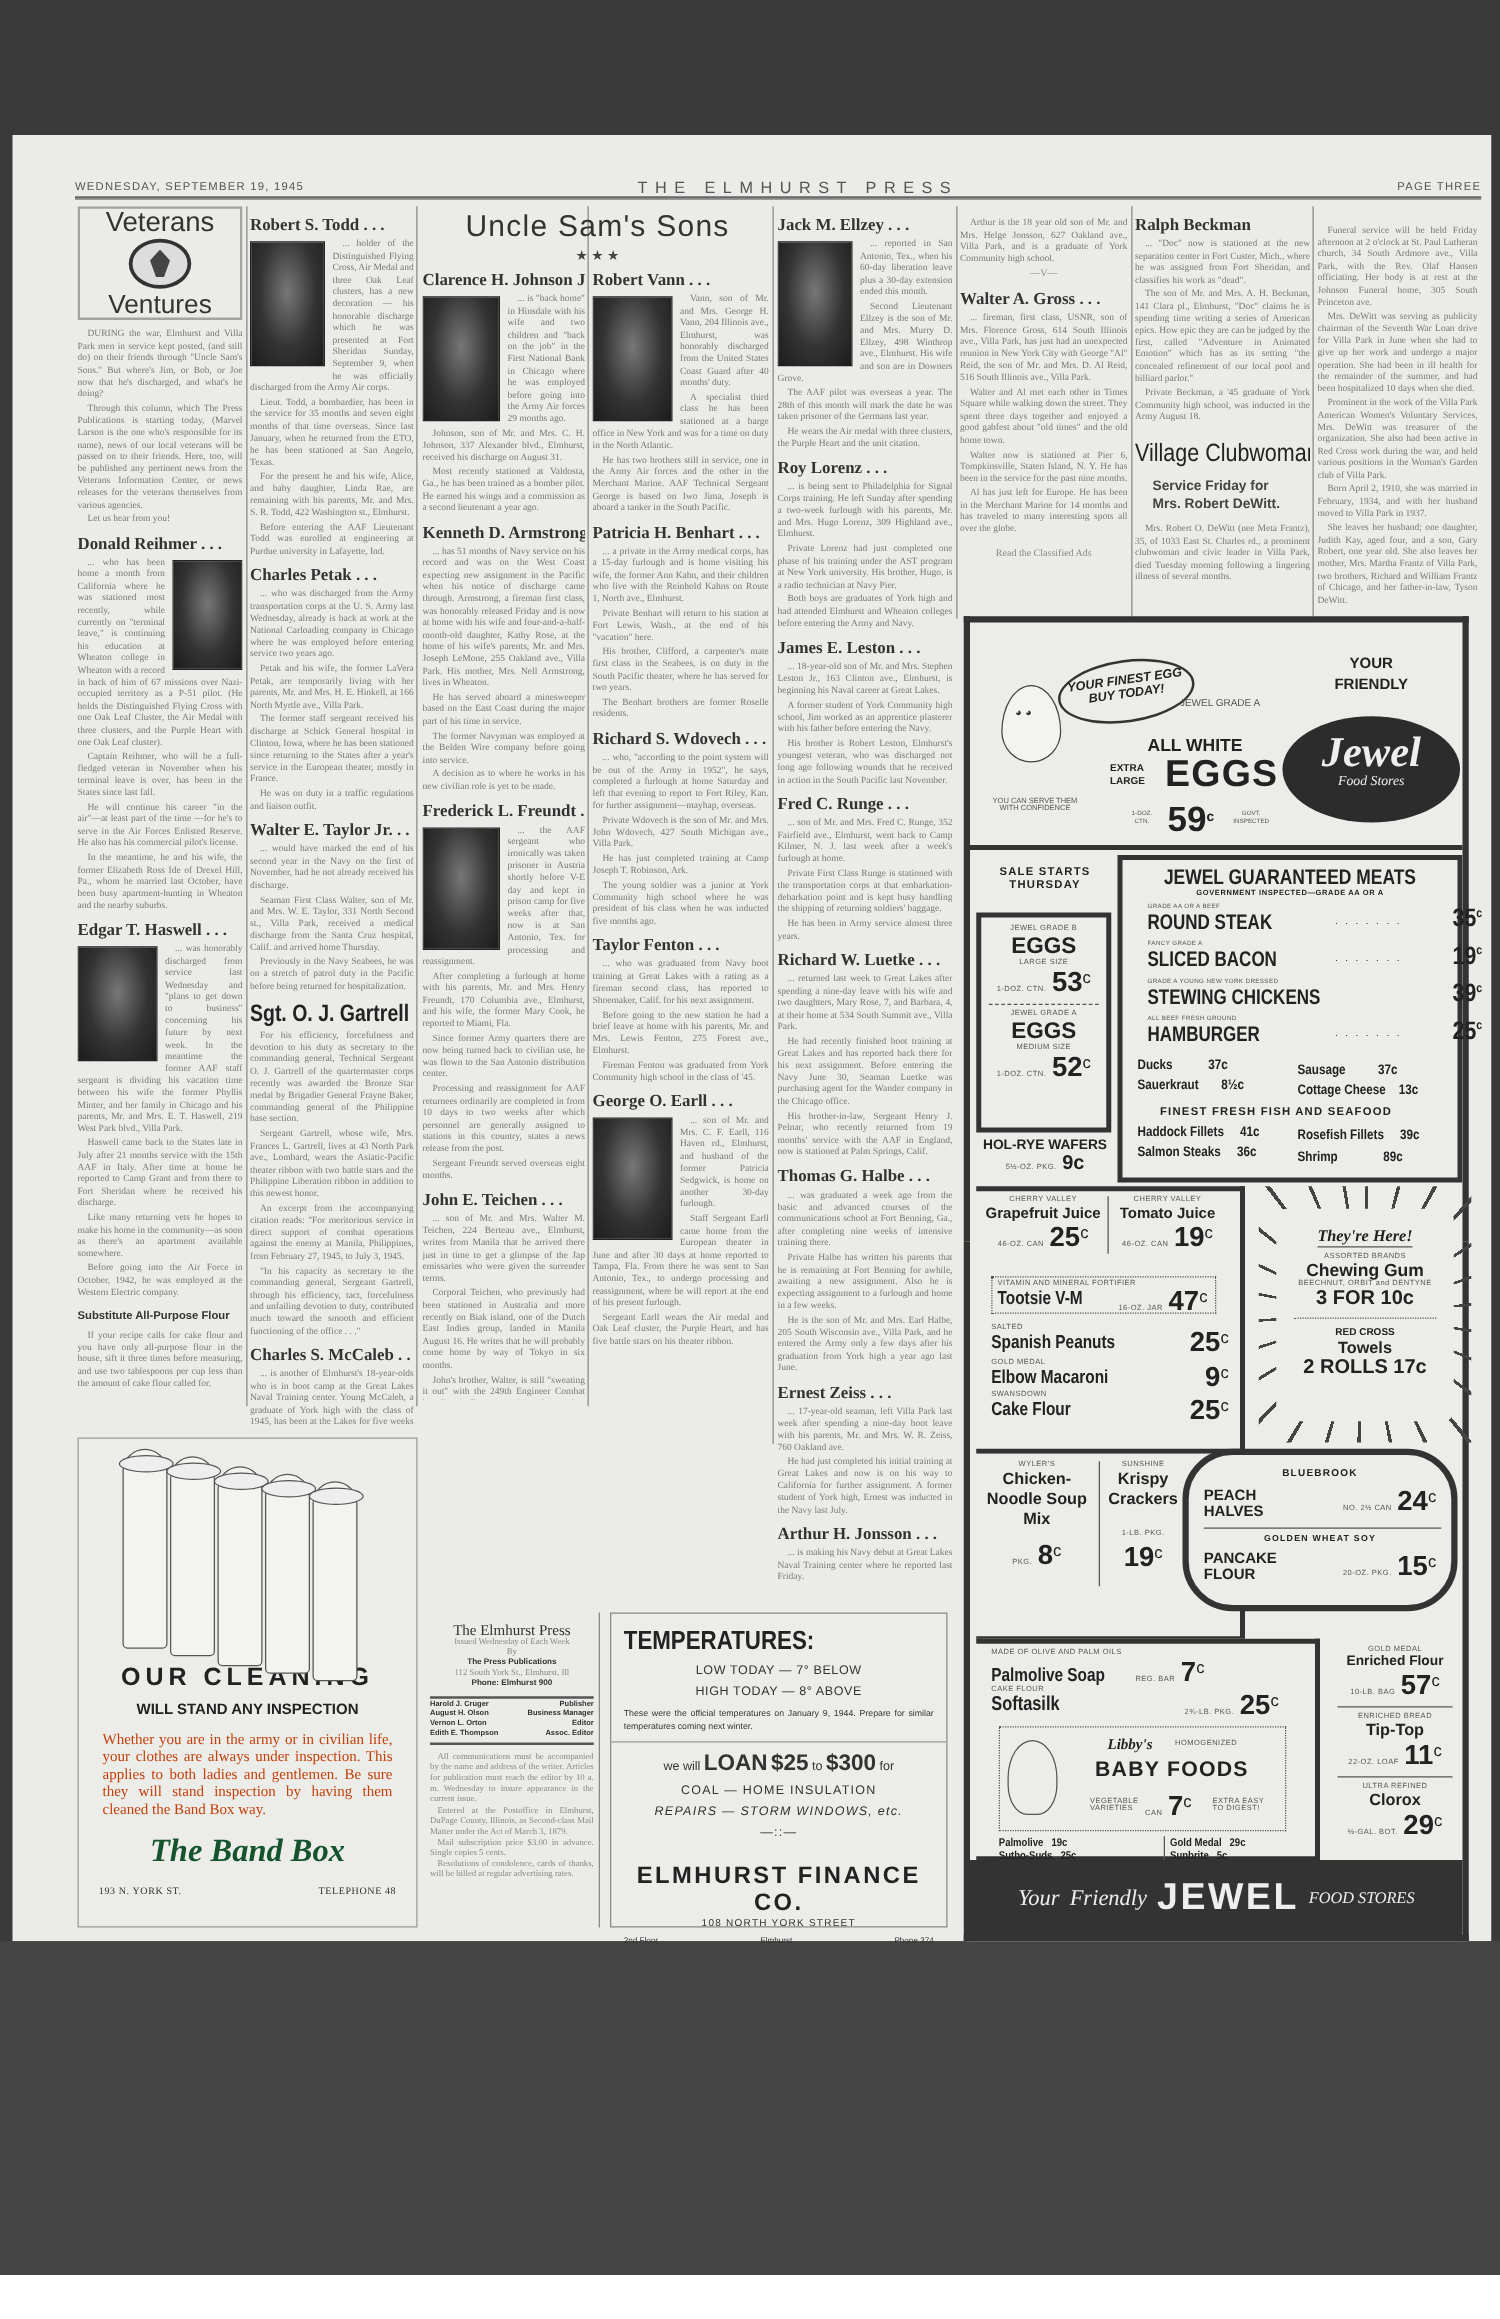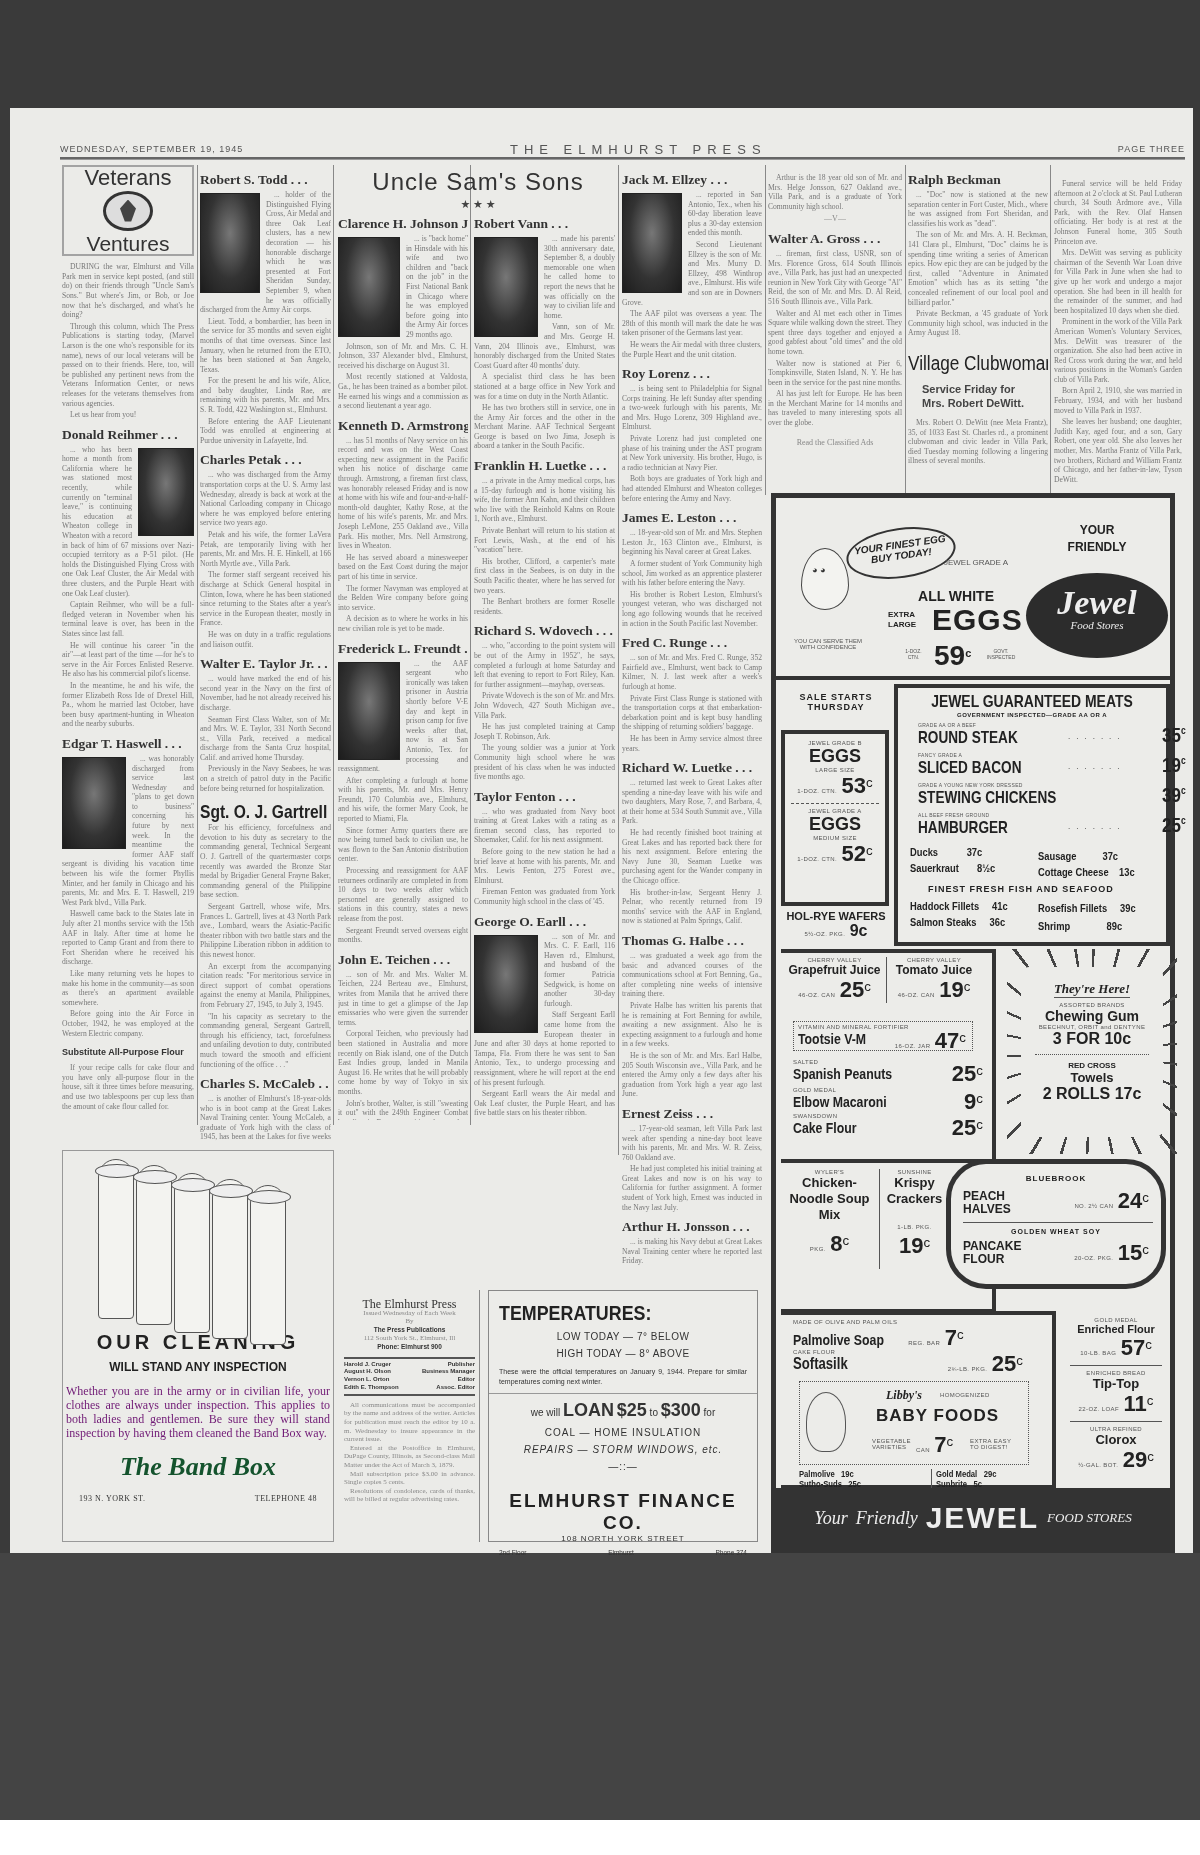--- a/index.html
+++ b/index.html
@@ -32,21 +32,21 @@
 .gart{font-family:"Liberation Sans",sans-serif;font-weight:bold;font-size:19px;line-height:22px;color:#222;transform:scaleX(.82);transform-origin:left;white-space:nowrap}
 .vcw{font-family:"Liberation Sans",sans-serif;font-size:20px;line-height:26px;color:#222;transform:scaleX(.86);transform-origin:left;white-space:nowrap}
 .vcw-sub{font-family:"Liberation Sans",sans-serif;font-weight:bold;font-size:11px;line-height:14px;color:#444;margin:6px 0 8px 14px}
 
 .bandbox{position:absolute;left:62px;top:1150px;width:272px;height:392px;border:1px solid #999;background:#ecece9;text-align:center}
 .soldiers{position:relative;height:170px;margin:8px auto 0;width:200px}
 .sold{position:absolute;top:0;width:36px;height:160px;border:1.5px solid #555;border-radius:18px 18px 4px 4px;background:#f3f3f0}
 .sold:before{content:"";position:absolute;left:-4px;top:4px;width:42px;height:12px;border:1.5px solid #555;border-radius:50%;background:#eee}
 .bb-h1{font-family:"Liberation Sans",sans-serif;font-weight:bold;font-size:20px;letter-spacing:4px;color:#222;margin-top:2px}
 .bb-h2{font-family:"Liberation Sans",sans-serif;font-weight:bold;font-size:12px;color:#222;margin-top:6px}
-.bb-body{font-size:12px;line-height:14px;color:#701a75;text-align:left;margin:10px 3px 0;text-align:justify}
+.bb-body{font-size:12px;line-height:14px;color:#c2410c;text-align:left;margin:10px 19px 0;text-align:justify}
 .bb-name{font-family:"Liberation Serif",serif;font-style:italic;font-weight:bold;font-size:26px;color:#14532d;margin-top:12px}
 .bb-foot{display:flex;justify-content:space-between;font-size:8px;color:#333;margin:12px 16px 0;letter-spacing:.5px}
 
 .pressbox{position:absolute;left:340px;top:1290px;width:140px;height:252px;border-right:1px solid #888;font-size:7px;line-height:8.6px;color:#888;text-align:center}
 .pressbox .pt{font-size:12px;color:#333;margin-top:10px}
 .pressbox .bold{font-family:"Liberation Sans",sans-serif;font-weight:bold;color:#333;font-size:6.5px}
 .staff{border-top:2px double #555;border-bottom:2px double #555;margin:5px 4px;padding:2px 0}
 .staff div{display:flex;justify-content:space-between;font-family:"Liberation Sans",sans-serif;font-weight:bold;font-size:6px;color:#333;line-height:7.8px}
 .pressbox .txt{text-align:justify;margin:0 4px;text-indent:6px}
 
@@ -190,25 +190,24 @@
   <div class="hd">John E. Teichen . . .</div>
   <div class="p">... son of Mr. and Mrs. Walter M. Teichen, 224 Berteau ave., Elmhurst, writes from Manila that he arrived there just in time to get a glimpse of the Jap emissaries who were given the surrender terms.</div>
   <div class="p">Corporal Teichen, who previously had been stationed in Australia and more recently on Biak island, one of the Dutch East Indies group, landed in Manila August 16. He writes that he will probably come home by way of Tokyo in six months.</div>
   <div class="p">John's brother, Walter, is still "sweating it out" with the 249th Engineer Combat battalion in France, awaiting the word to embark for the States.</div>
 
 </div>
 
 <div class="col" style="left:474px;width:141px;top:215px;height:905px">
   <div class="hd" style="margin-top:0">Robert Vann . . .</div>
   <div class="photo l" style="width:64px;height:100px"></div>
-  <div class="p">... made his parents' 30th anniversary date, September 8, a doubly memorable one when he called home to report the news that he was officially on the way to civilian life and home.</div>
   <div class="p">Vann, son of Mr. and Mrs. George H. Vann, 204 Illinois ave., Elmhurst, was honorably discharged from the United States Coast Guard after 40 months' duty.</div>
   <div class="p">A specialist third class he has been stationed at a barge office in New York and was for a time on duty in the North Atlantic.</div>
   <div class="p">He has two brothers still in service, one in the Army Air forces and the other in the Merchant Marine. AAF Technical Sergeant George is based on Iwo Jima, Joseph is aboard a tanker in the South Pacific.</div>
-  <div class="hd">Franklin H. Luetke . . .</div>
+  <div class="hd">Patricia H. Benhart . . .</div>
   <div class="p">... a private in the Army medical corps, has a 15-day furlough and is home visiting his wife, the former Ann Kahn, and their children who live with the Reinhold Kahns on Route 1, North ave., Elmhurst.</div>
   <div class="p">Private Benhart will return to his station at Fort Lewis, Wash., at the end of his "vacation" here.</div>
   <div class="p">His brother, Clifford, a carpenter's mate first class in the Seabees, is on duty in the South Pacific theater, where he has served for two years.</div>
   <div class="p">The Benhart brothers are former Roselle residents.</div>
   <div class="hd">Richard S. Wdovech . . .</div>
   <div class="p">... who, "according to the point system will be out of the Army in 1952", he says, completed a furlough at home Saturday and left that evening to report to Fort Riley, Kan. for further assignment—mayhap, overseas.</div>
   <div class="p">Private Wdovech is the son of Mr. and Mrs. John Wdovech, 427 South Michigan ave., Villa Park.</div>
   <div class="p">He has just completed training at Camp Joseph T. Robinson, Ark.</div>
   <div class="p">The young soldier was a junior at York Community high school where he was president of his class when he was inducted five months ago.</div>
   <div class="hd">Taylor Fenton . . .</div>

